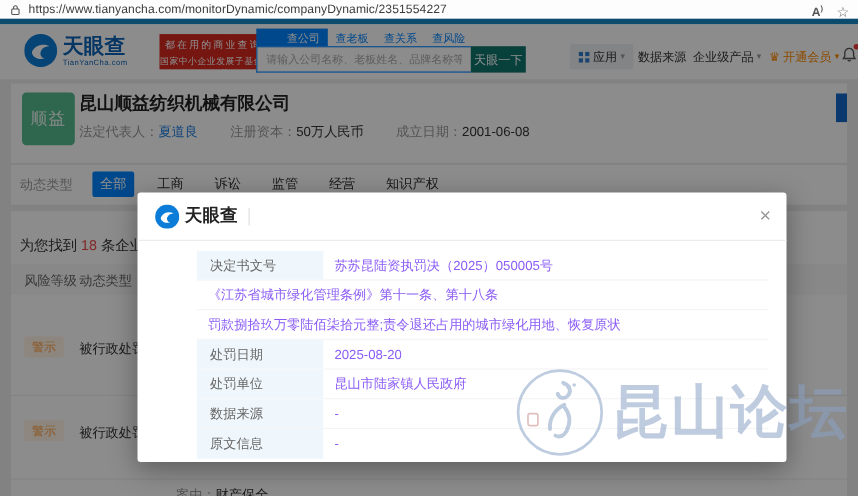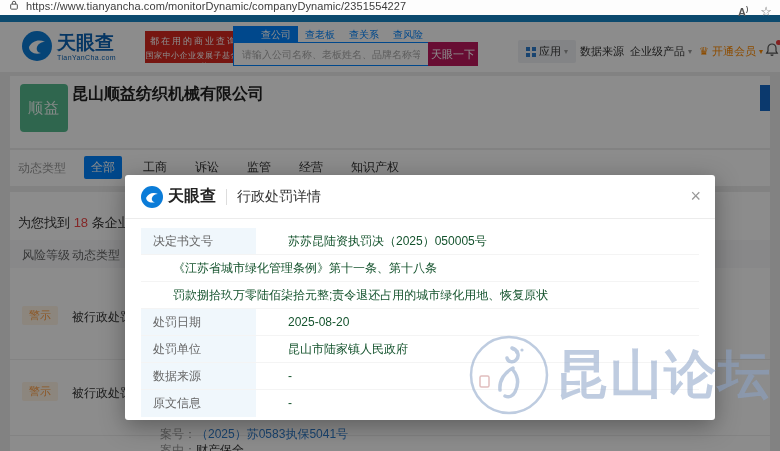--- a/index.html
+++ b/index.html
@@ -1,20 +1,20 @@
 <!DOCTYPE html>
 <html><head>
 <meta charset="utf-8">
 <style>
   * { margin:0; padding:0; box-sizing:border-box; }
   body { font-family:"Liberation Sans","DejaVu Sans",sans-serif; background:#dadada; }
   #screen { position:relative; width:780px; height:451px; background:#fff; overflow:hidden; }
 
   
-  .browser-bar { position:absolute; left:0; top:0; width:780px; height:22px; background:#fdfdfd; border-bottom:7px solid #0c4a6e; display:flex; align-items:flex-start; z-index:5; }
+  .browser-bar { position:absolute; left:0; top:0; width:780px; height:22px; background:#fdfdfd; border-bottom:5px solid #0c4a6e; display:flex; align-items:center; z-index:5; }
   .lock-icon { margin-left:9px; width:10px; height:10px; }
   .url-text { margin-left:7px; font-size:11px; color:#3c3c3c; letter-spacing:.1px; }
   .browser-right { position:absolute; right:8px; top:0; height:22px; display:flex; align-items:center; gap:12px; color:#555; }
   .readaloud { font-size:11px; font-weight:bold; }
   .readaloud sup { font-size:7px; }
   .fav-star { font-size:13px; color:#666; }
 
   
   .page { position:absolute; left:0; top:22px; width:780px; height:429px; background:#ededed; }
   .site-header { position:absolute; left:0; top:0; width:780px; height:50px; background:#fff; }
@@ -24,21 +24,21 @@
   .logo-cn { font-size:19px; font-weight:bold; color:#0b63b4; line-height:22px; margin-top:5px; }
   .logo-en { font-size:7px; color:#0b63b4; letter-spacing:.4px; }
   .promo-box { position:absolute; left:145px; top:9px; width:120px; height:32px; background:#d7281f; color:#fff; text-align:center; padding-top:4px; }
   .promo-l1 { font-size:9px; letter-spacing:2px; }
   .promo-l2 { font-size:8px; margin-top:2px; letter-spacing:.5px; }
   .search-tabs { position:absolute; left:233px; top:4px; display:flex; }
   .search-tab { font-size:10px; color:#0084ff; padding:2px 7px; cursor:pointer; }
   .search-tab.active { background:#0084ff; color:#fff;padding-left:28px; }
   .search-input { position:absolute; left:233px; top:20px; width:195px; height:24px; border:1px solid #0084ff; border-right:none; font-size:10px; color:#333; padding:0 8px; outline:none; }
   .search-input::placeholder { color:#aaa; }
-  .search-btn { position:absolute; left:428px; top:20px; width:50px; height:24px; background:#be185d; color:#fff; border:none; font-size:11px; cursor:pointer; }
+  .search-btn { position:absolute; left:428px; top:20px; width:50px; height:24px; background:#0f766e; color:#fff; border:none; font-size:11px; cursor:pointer; }
   .hnav { position:absolute; top:18px; font-size:11px; color:#333; display:flex; align-items:center; gap:3px; cursor:pointer; }
   .app-chip { left:518px; background:#eef1f5; padding:4px 8px; border-radius:2px; }
   .grid-ic { width:10px; height:10px; }
   .nav-coop { left:580px; top:22px; }
   .nav-ent { left:630px; top:22px; }
   .nav-vip { left:699px; top:22px; color:#ff8a00; }
   .crown { font-size:11px; }
   .caret { font-size:8px; color:#999; }
   .nav-vip .caret { color:#ff8a00; }
   .bell-wrap { position:absolute; left:764px; top:20px; width:16px; height:16px; cursor:pointer; }
@@ -80,24 +80,24 @@
   
   .overlay { position:absolute; left:0; top:22px; width:780px; height:429px; background:rgba(0,0,0,.45); z-index:10; }
   .modal { position:absolute; left:125px; top:175px; width:590px; height:245px; background:#fff; border-radius:3px; box-shadow:0 6px 24px rgba(0,0,0,.35); z-index:20; }
   .modal-head { position:relative; height:44px; border-bottom:1px solid #ececec; display:flex; align-items:center; padding-left:16px; }
   .m-logo { width:22px; height:22px; }
   .m-brand { font-size:16px; font-weight:bold; color:#222; margin-left:5px; }
   .m-divider { width:1px; height:16px; background:#ddd; margin:0 10px; }
   .m-title { font-size:14px; color:#333; }
   .m-close { position:absolute; right:14px; top:11px; font-size:18px; color:#999; cursor:pointer; line-height:20px; }
   .m-body { padding:9px 16px 0 16px; }
-  .m-row { display:flex; height:27px; line-height:27px; font-size:12px; border-bottom:1px solid #f4f4f4; }
+  .m-row { display:flex; height:27px; line-height:27px; font-size:12px; border-bottom:1px solid #f4f4f4;margin-left:38px; }
   .m-row:last-child { border-bottom:none; }
   .m-label { width:115px; background:#f0f7fc; color:#666; padding-left:12px; flex:none; }
-  .m-value { color:#14532d; padding-left:32px; white-space:nowrap; overflow:hidden;text-align:center; }
+  .m-value { color:#8b5cf6; padding-left:10px; white-space:nowrap; overflow:hidden;text-align:center; }
 
   
   .watermark { position:absolute; left:468px; top:330px; width:312px; height:90px; z-index:30; pointer-events:none; display:flex; align-items:center; }
   .wm-seal { width:82px; height:82px; flex:none; opacity:.55; }
   .wm-text { font-family:"DejaVu Serif","Liberation Serif",serif; font-weight:bold; font-size:52px; color:rgba(138,163,199,.55); letter-spacing:2px; margin-left:6px; white-space:nowrap; }
 </style>
 </head>
 <body>
 
 <div id="screen">
@@ -167,20 +167,25 @@
             <path d="M8 2a4 4 0 0 0-4 4v3l-1.3 2.2h10.6L12 9V6a4 4 0 0 0-4-4z" fill="none" stroke="#555" stroke-width="1.2"></path>
             <path d="M6.8 12.5a1.3 1.3 0 0 0 2.4 0" fill="none" stroke="#555" stroke-width="1.2"></path>
           </svg>
         <span class="bell-dot"></span>
       </div>
     </div>
 
     <div class="company-card">
       <div class="avatar">顺益</div>
       <div class="company-name">昆山顺益纺织机械有限公司</div>
+      <div class="company-meta">
+        <span>法定代表人：</span><span class="meta-link">夏道良</span><span class="sep"></span>
+        <span>注册资本：</span><span class="meta-val">50万人民币</span><span class="sep"></span>
+        <span>成立日期：</span><span class="meta-val">2001-06-08</span>
+      </div>
       <div class="follow-stub"></div>
     </div>
 
     <div class="filter-row">
       <span class="filter-label">动态类型</span>
       <div class="ftabs">
         <span class="ftab active">全部</span>
         <span class="ftab">工商</span>
         <span class="ftab">诉讼</span>
         <span class="ftab">监管</span>
@@ -198,40 +203,36 @@
         <span class="th2">动态类型</span>
       </div>
       <div class="drow drow1">
         <span class="risk-badge">警示</span>
         <span class="dtype">被行政处罚</span>
       </div>
       <div class="drow drow2">
         <span class="risk-badge">警示</span>
         <span class="dtype">被行政处罚</span>
       </div>
-      <div class="case-line case1">
-        <span>案号：</span><span class="case-link">（2025）苏0583执保5041号</span>
-      </div>
       <div class="case-line case2">
         <span>案由：</span><span class="case-val">财产保全</span>
       </div>
     </div>
   </div>
 
   <div class="overlay"></div>
 
   <div class="modal">
     <div class="modal-head">
       <svg class="m-logo" viewBox="0 0 30 30">
           <circle cx="15" cy="15" r="15" fill="#0b7cd8"></circle>
           <path d="M7 16c3-6 10-8 16-5-4 0-7 2-8 5-1 3 1 6 4 6-6 2-12-1-12-6z" fill="#fff"></path>
         </svg>
       <span class="m-brand">天眼查</span>
       <span class="m-divider"></span>
-      <span class="m-title">行政处罚详情</span>
       <span class="m-close">×</span>
     </div>
     <div class="m-body">
       <div class="m-row">
           <span class="m-label">决定书文号</span>
           <span class="m-value">苏苏昆陆资执罚决（2025）050005号</span>
         </div>
       <div class="m-row">
           <span class="m-value">《江苏省城市绿化管理条例》第十一条、第十八条</span>
         </div>

